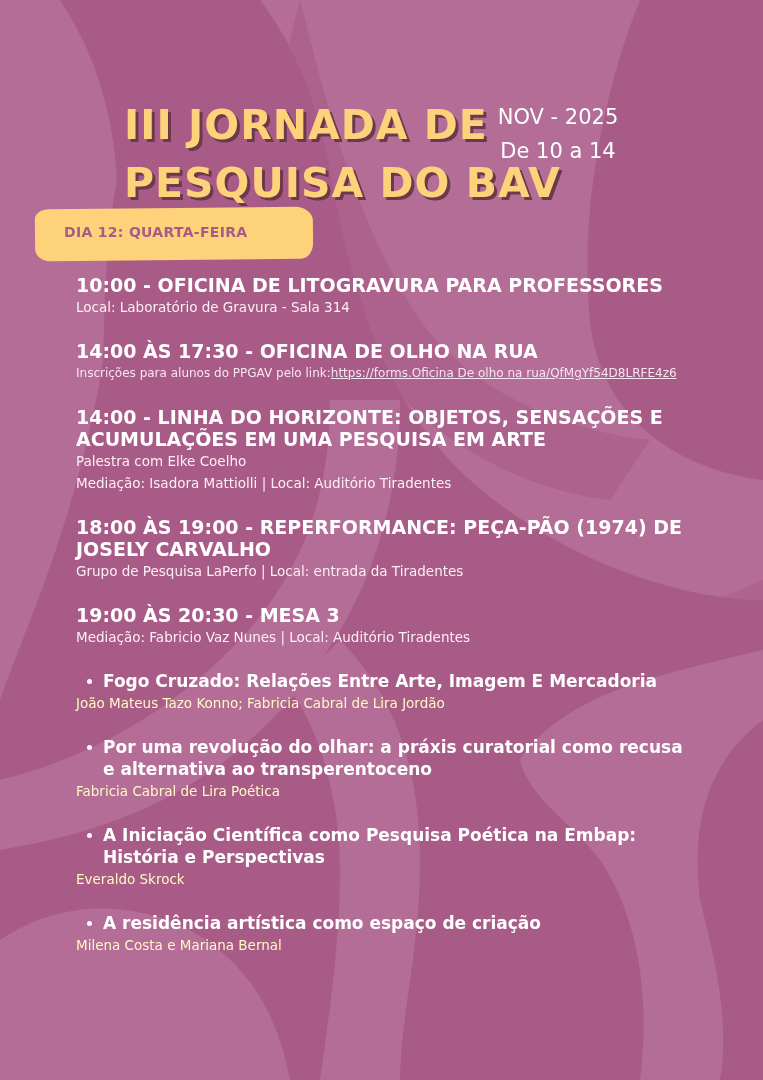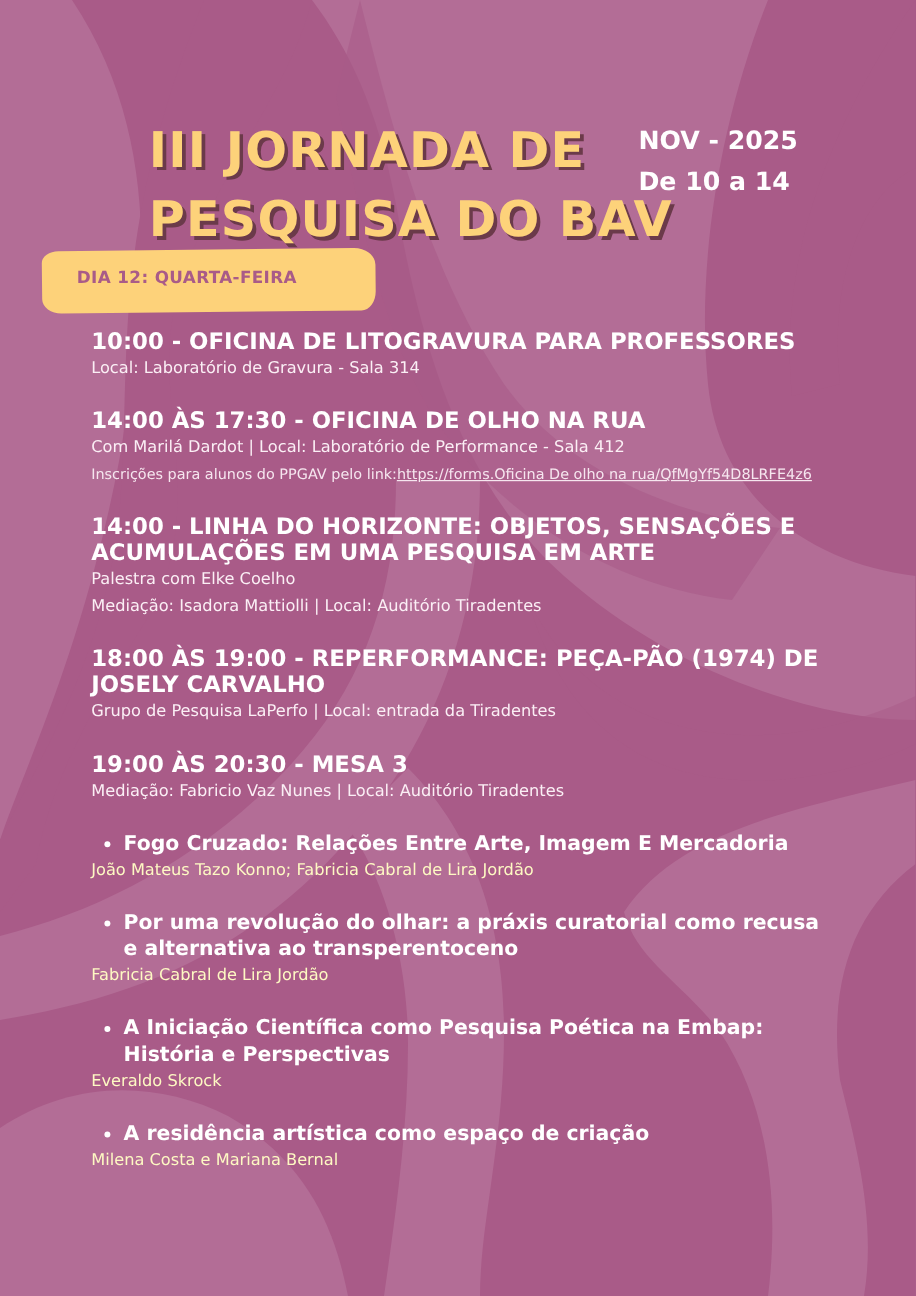--- a/index.html
+++ b/index.html
@@ -36,26 +36,27 @@
       font-size: 41px;
       line-height: 58px;
       letter-spacing: 1px;
       color: #fdd27a;
       text-shadow: 3px 3px 0 #6b3a4a;
       white-space: nowrap;
     }
     .title span { display: block; }
     .date-block {
       position: absolute;
-      left: 532px;
+      left: 480px;
       top: 100px;
       width: 156px;
+      text-align: center;
       color: #ffffff;
       font-family: "DejaVu Sans", sans-serif;
-      font-weight: bold;
+      font-weight: normal;
       font-size: 21px;
       line-height: 34px;
     }
     .date-block span { display: block; }
     .day-badge {
       position: absolute;
       left: 35px;
       top: 208px;
       width: 278px;
       height: 52px;
@@ -166,21 +167,20 @@
 
   <div class="schedule">
 
     <div class="event">
       <p class="event-title">10:00 - OFICINA DE LITOGRAVURA PARA PROFESSORES</p>
       <p class="event-line">Local: Laboratório de Gravura - Sala 314</p>
     </div>
 
     <div class="event">
       <p class="event-title">14:00 ÀS 17:30 - OFICINA DE OLHO NA RUA</p>
-      <p class="event-line">Com Marilá Dardot | Local: Laboratório de Performance - Sala 412</p>
       <p class="event-note"><span>Inscrições para alunos do PPGAV pelo link:</span><a>https://forms.Oficina De olho na rua/QfMgYf54D8LRFE4z6</a></p>
     </div>
 
     <div class="event">
       <p class="event-title">14:00 - LINHA DO HORIZONTE: OBJETOS, SENSAÇÕES E ACUMULAÇÕES EM UMA PESQUISA EM ARTE</p>
       <p class="event-line">Palestra com Elke Coelho</p>
       <p class="event-line">Mediação: Isadora Mattiolli | Local: Auditório Tiradentes</p>
     </div>
 
     <div class="event">
@@ -193,21 +193,21 @@
       <p class="event-line">Mediação: Fabricio Vaz Nunes | Local: Auditório Tiradentes</p>
     </div>
 
     <div class="talk">
       <p class="talk-title"><span class="talk-bullet"></span><span>Fogo Cruzado: Relações Entre Arte, Imagem E Mercadoria</span></p>
       <p class="talk-authors">João Mateus Tazo Konno; Fabricia Cabral de Lira Jordão</p>
     </div>
 
     <div class="talk">
       <p class="talk-title"><span class="talk-bullet"></span><span>Por uma revolução do olhar: a práxis curatorial como recusa e alternativa ao transperentoceno</span></p>
-      <p class="talk-authors">Fabricia Cabral de Lira Jordão</p>
+      <p class="talk-authors">Fabricia Cabral de Lira Poética</p>
     </div>
 
     <div class="talk">
       <p class="talk-title"><span class="talk-bullet"></span><span>A Iniciação Científica como Pesquisa Poética na Embap: História e Perspectivas</span></p>
       <p class="talk-authors">Everaldo Skrock</p>
     </div>
 
     <div class="talk">
       <p class="talk-title"><span class="talk-bullet"></span><span>A residência artística como espaço de criação</span></p>
       <p class="talk-authors">Milena Costa e Mariana Bernal</p>

